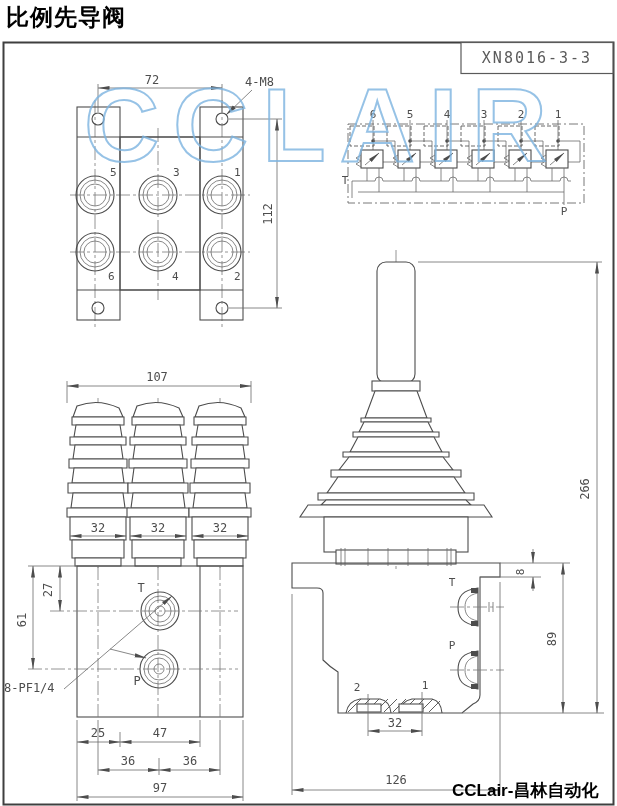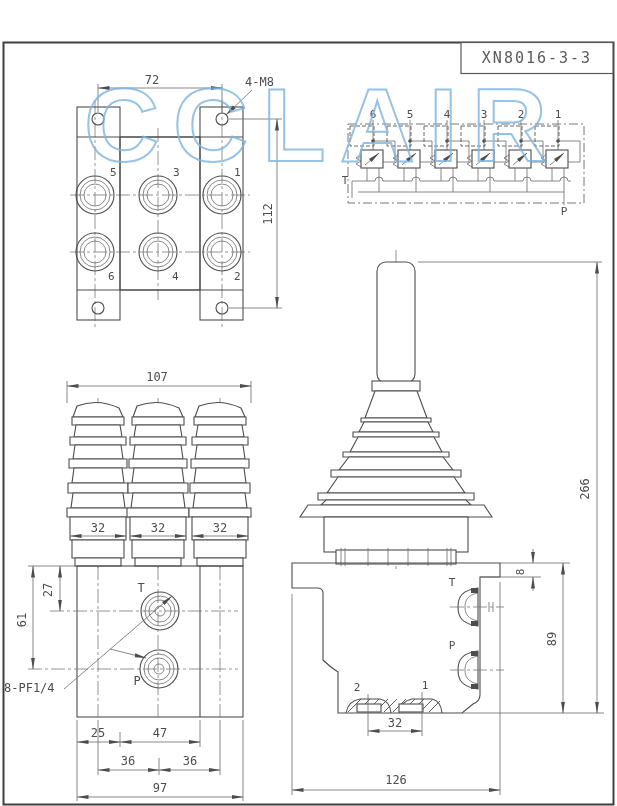--- a/index.html
+++ b/index.html
@@ -333,13 +333,15 @@
       <text class="dim12 mid" x="128" y="765">36</text>
       <line class="thin" x1="159" y1="770" x2="220" y2="770" marker-start="url(#mA)" marker-end="url(#mA)"></line>
       <text class="dim12 mid" x="190" y="765">36</text>
       <line class="thin" x1="77" y1="797" x2="243" y2="797" marker-start="url(#mA)" marker-end="url(#mA)"></line>
       <text class="dim12 mid" x="160" y="792">97</text>
     </g>
   </svg>
 
   <div class="wm wm-top">CCLAIR</div>
 
+  <div class="page-title">比例先导阀</div>
+  <div class="footer-brand">CCLair-昌林自动化</div>
 </div>
 
 </body></html>

